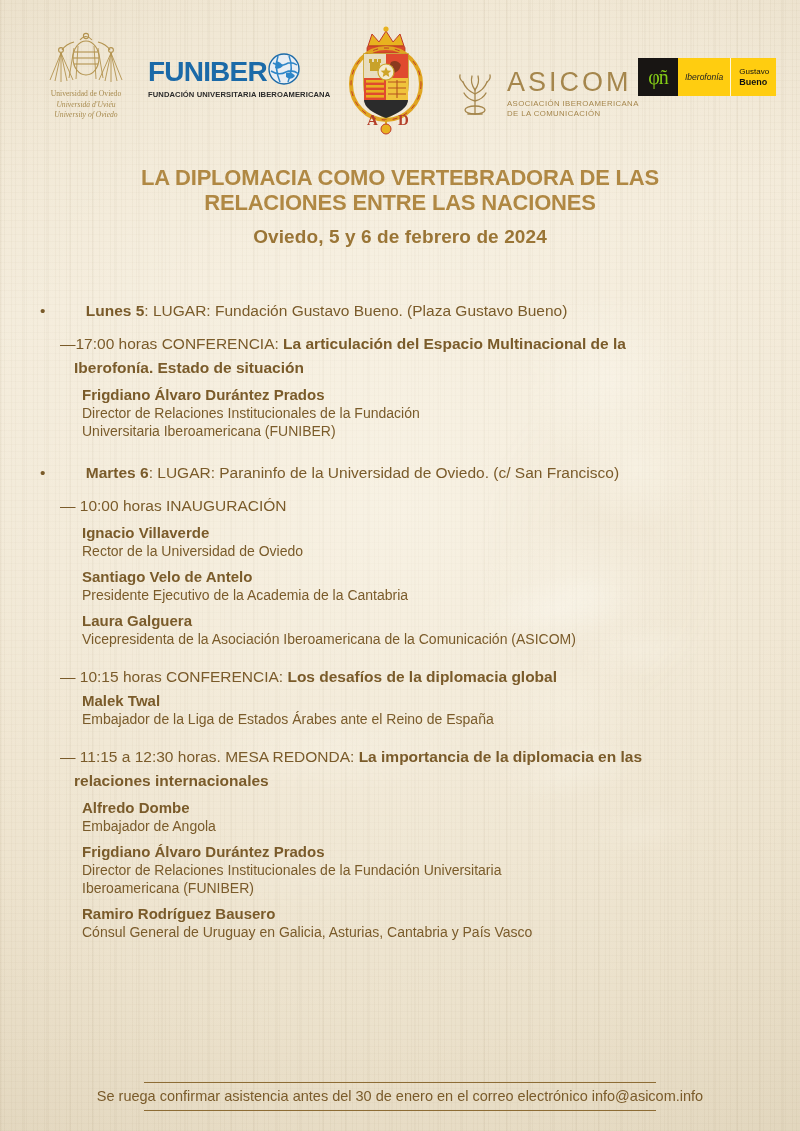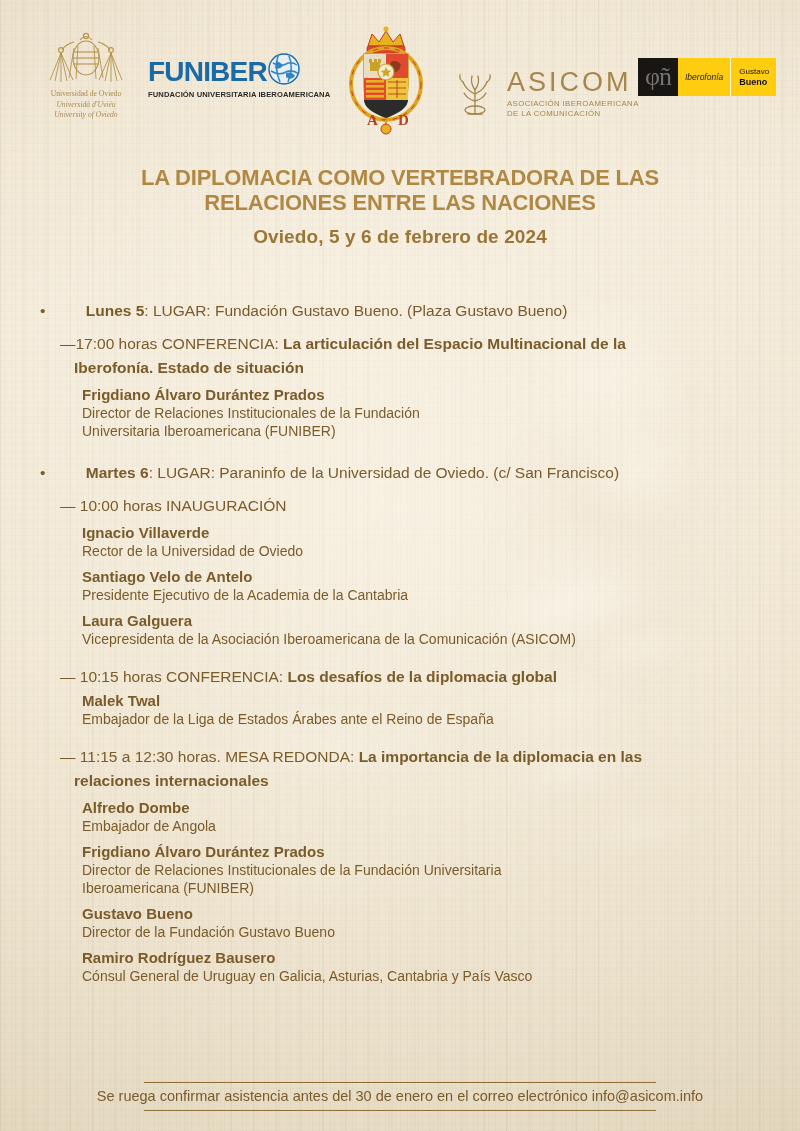--- a/index.html
+++ b/index.html
@@ -163,23 +163,23 @@
   }
 
   
   .logo-fgb { left: 638px; top: 58px; display: flex; align-items: stretch; height: 38px; }
   .fgb-black {
     width: 40px;
     background: #181513;
     display: flex; align-items: center; justify-content: center;
   }
   .fgb-glyph {
-    color: #737373;
+    color: #84cc16;
     font-family: "Liberation Serif", serif;
-    font-size: 26px;
+    font-size: 20px;
     line-height: 1;
     letter-spacing: -1px;
   }
   .fgb-yellow {
     background: #ffcd10;
     display: flex; align-items: center;
     padding: 0 7px;
   }
   .fgb-fund {
     font-size: 8.5px;
@@ -493,24 +493,20 @@
           <div class="person">
             <div class="person-name">Alfredo Dombe</div>
             <div class="person-role">Embajador de Angola</div>
           </div>
           <div class="person">
             <div class="person-name">Frigdiano Álvaro Durántez Prados</div>
             <div class="person-role">Director de Relaciones Institucionales de la Fundación Universitaria</div>
             <div class="person-role">Iberoamericana (FUNIBER)</div>
           </div>
           <div class="person">
-            <div class="person-name">Gustavo Bueno</div>
-            <div class="person-role">Director de la Fundación Gustavo Bueno</div>
-          </div>
-          <div class="person">
             <div class="person-name">Ramiro Rodríguez Bausero</div>
             <div class="person-role">Cónsul General de Uruguay en Galicia, Asturias, Cantabria y País Vasco</div>
           </div>
         </div>
       </div>
     </div>
 
     <div class="footer">
       <div class="footer-rule"></div>
       <div class="footer-text">Se ruega confirmar asistencia antes del 30 de enero en el correo electrónico info@asicom.info</div>

